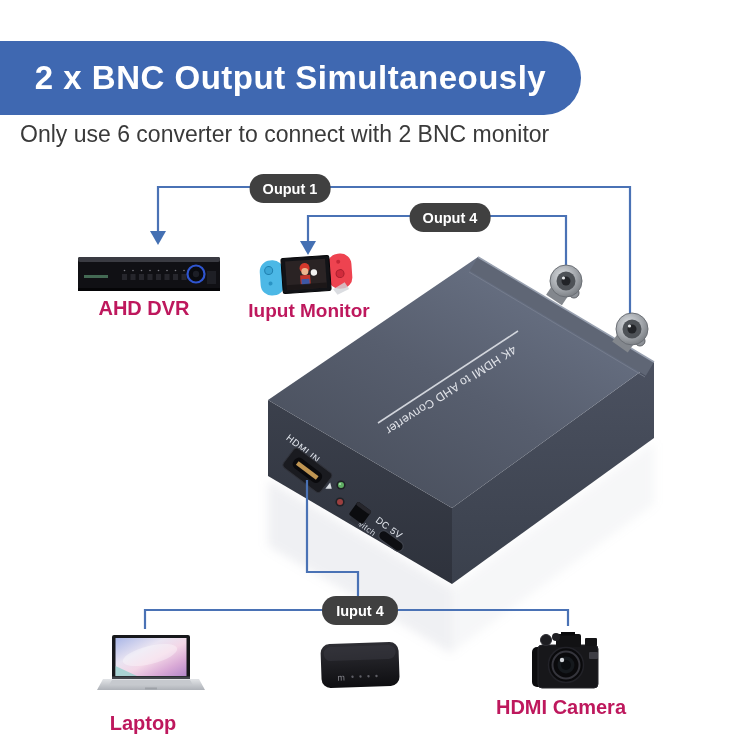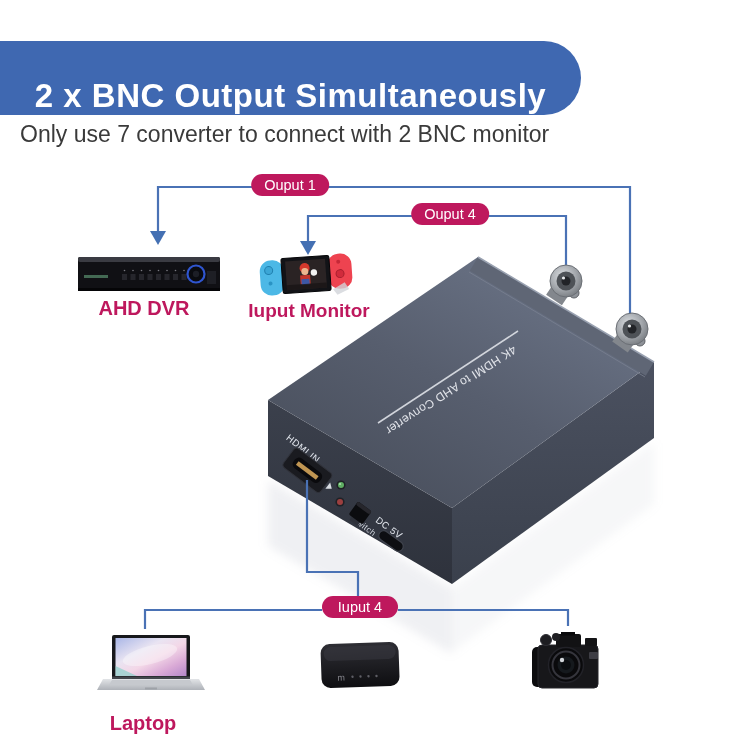--- a/index.html
+++ b/index.html
@@ -1,46 +1,47 @@
 <!DOCTYPE html>
 <html><head>
 <meta charset="utf-8">
 <style>
   html,body{margin:0;padding:0;background:#fff;}
   .stage{position:relative;width:750px;height:750px;background:#ffffff;overflow:hidden;
          font-family:"Liberation Sans",sans-serif;}
   .banner{position:absolute;left:0;top:41px;width:581px;height:74px;background:#3f68b1;
-          border-radius:0 37px 37px 0;display:flex;align-items:flex-end;justify-content:center;}
+          border-radius:0 37px 37px 0;display:flex;align-items:center;justify-content:center;}
   .banner-title{color:#ffffff;font-size:33px;font-weight:bold;letter-spacing:.5px;white-space:nowrap;}
   .subtitle{position:absolute;left:20px;top:121px;font-size:23px;color:#3a3a3a;white-space:nowrap;}
-  .pill{position:absolute;transform:translateX(-50%);min-width:50px;height:22px;padding:0 13px;
-        background:#be185d;border-radius:14px;color:#fff;font-weight:normal;font-size:14.5px;
+  .pill{position:absolute;transform:translateX(-50%);min-width:50px;height:29px;padding:0 13px;
+        background:#404040;border-radius:14px;color:#fff;font-weight:bold;font-size:14.5px;
         display:flex;align-items:center;justify-content:center;white-space:nowrap;z-index:5;}
   .dev-label{position:absolute;transform:translateX(-50%);font-weight:bold;color:#be185d;
              font-size:20px;white-space:nowrap;z-index:5;}
   svg{position:absolute;left:0;top:0;z-index:2;}
   svg text{font-family:"Liberation Sans",sans-serif;}
 </style>
 </head>
 <body>
 
 <div class="stage">
 
   <div class="banner">
     <div class="banner-title">2 x BNC Output Simultaneously</div>
   </div>
-  <div class="subtitle">Only use 7 converter to connect with 2 BNC monitor</div>
+  <div class="subtitle">Only use 6 converter to connect with 2 BNC monitor</div>
 
   <div class="pill" style="left:290px;top:174px;">Ouput 1</div>
   <div class="pill" style="left:450px;top:203px;">Ouput 4</div>
   <div class="pill" style="left:360px;top:596px;">Iuput 4</div>
 
   <div class="dev-label" style="left:144px;top:297px;">AHD DVR</div>
   <div class="dev-label" style="left:309px;top:300px;font-size:19px;">Iuput Monitor</div>
   <div class="dev-label" style="left:143px;top:712px;">Laptop</div>
+  <div class="dev-label" style="left:561px;top:696px;">HDMI Camera</div>
 
   <svg width="750" height="750" viewBox="0 0 750 750">
     <defs>
       <linearGradient id="topFace" x1="0.85" y1="0.1" x2="0.15" y2="0.95">
         <stop offset="0" stop-color="#6b7487"></stop>
           <stop offset="0.5" stop-color="#575e6e"></stop>
         <stop offset="1" stop-color="#484e5b"></stop>
       </linearGradient>
       <linearGradient id="frontFace" x1="0" y1="0" x2="0" y2="1">
         <stop offset="0" stop-color="#3b404c"></stop>

